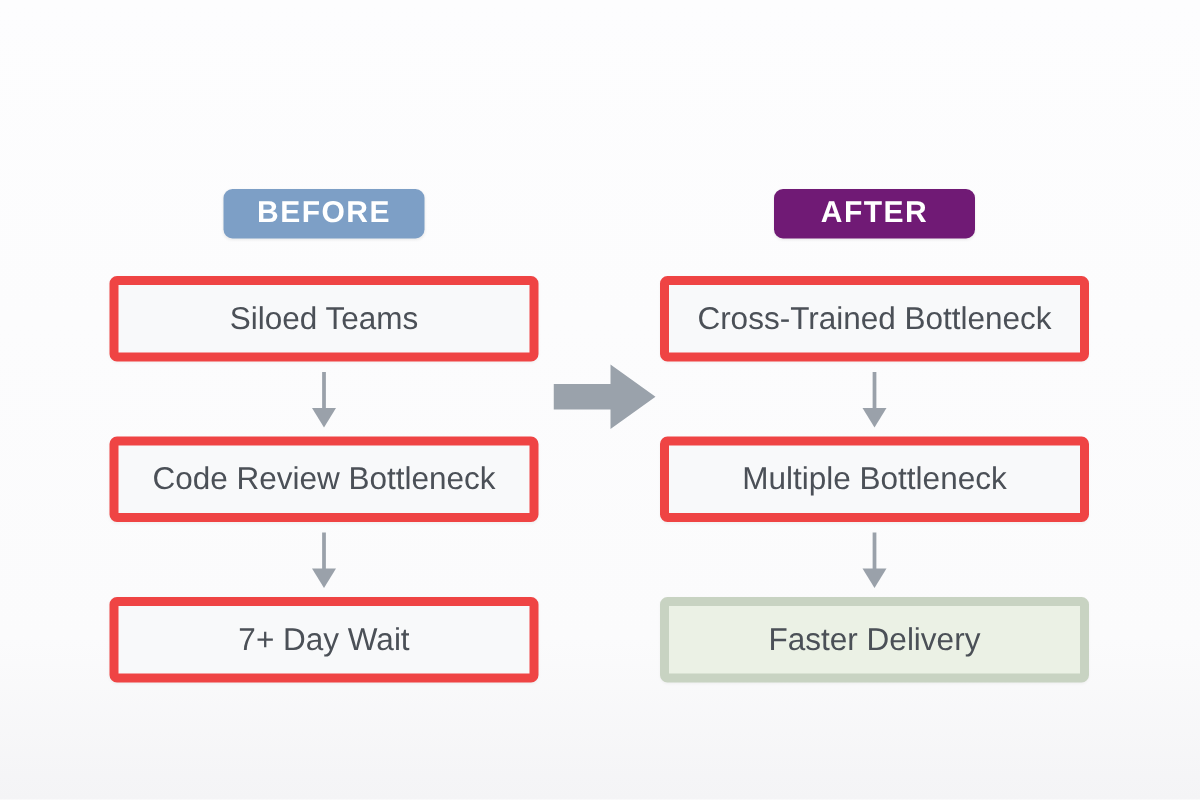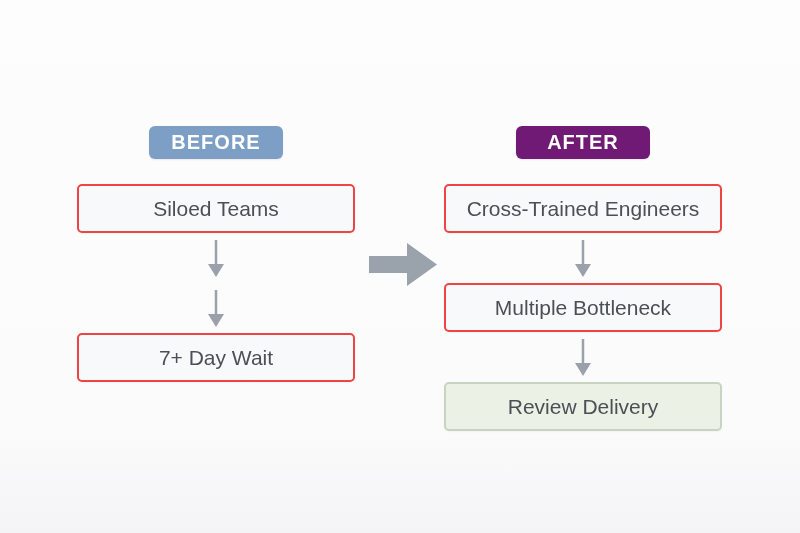--- a/index.html
+++ b/index.html
@@ -40,21 +40,21 @@
     font-size: 20px;
     font-weight: bold;
     letter-spacing: 1px;
     margin-bottom: 25px;
     box-shadow: 0 1px 2px rgba(0,0,0,0.08);
   }
   .box {
     width: 274px;
     height: 45px;
     background: #f8f9fa;
-    border: 2px solid #ef4444;
+    border: 6px solid #ef4444;
     border-radius: 5px;
     display: flex;
     align-items: center;
     justify-content: center;
     font-size: 21px;
     color: #4b5057;
     box-shadow: 0 1px 2px rgba(0,0,0,0.04);
     white-space: nowrap;
     text-align: center;
   }
@@ -86,53 +86,54 @@
 
     <div class="box">Siloed Teams</div>
 
     <div class="varrow">
       <svg width="24" height="40" viewBox="0 0 24 40">
         <line x1="12" y1="2" x2="12" y2="27" stroke="#9aa1aa" stroke-width="2.5"></line>
         <polygon points="4,26 20,26 12,39" fill="#9aa1aa"></polygon>
       </svg>
     </div>
 
+    <div class="box">Code Review Bottleneck</div>
 
     <div class="varrow">
       <svg width="24" height="40" viewBox="0 0 24 40">
         <line x1="12" y1="2" x2="12" y2="27" stroke="#9aa1aa" stroke-width="2.5"></line>
         <polygon points="4,26 20,26 12,39" fill="#9aa1aa"></polygon>
       </svg>
     </div>
 
     <div class="box">7+ Day Wait</div>
   </div>
 
   <div class="col after">
     <div class="badge" style="background-color: #701a75;">AFTER</div>
 
-    <div class="box">Cross-Trained Engineers</div>
+    <div class="box">Cross-Trained Bottleneck</div>
 
     <div class="varrow">
       <svg width="24" height="40" viewBox="0 0 24 40">
         <line x1="12" y1="2" x2="12" y2="27" stroke="#9aa1aa" stroke-width="2.5"></line>
         <polygon points="4,26 20,26 12,39" fill="#9aa1aa"></polygon>
       </svg>
     </div>
 
     <div class="box">Multiple Bottleneck</div>
 
     <div class="varrow">
       <svg width="24" height="40" viewBox="0 0 24 40">
         <line x1="12" y1="2" x2="12" y2="27" stroke="#9aa1aa" stroke-width="2.5"></line>
         <polygon points="4,26 20,26 12,39" fill="#9aa1aa"></polygon>
       </svg>
     </div>
 
-    <div class="box green">Review Delivery</div>
+    <div class="box green">Faster Delivery</div>
   </div>
 
   <div class="big-arrow">
     <svg width="70" height="47" viewBox="0 0 70 47">
       <polygon points="0,15 38,15 38,2 68,23.5 38,45 38,32 0,32" fill="#9aa2ab"></polygon>
     </svg>
   </div>
 
 </div>
 

